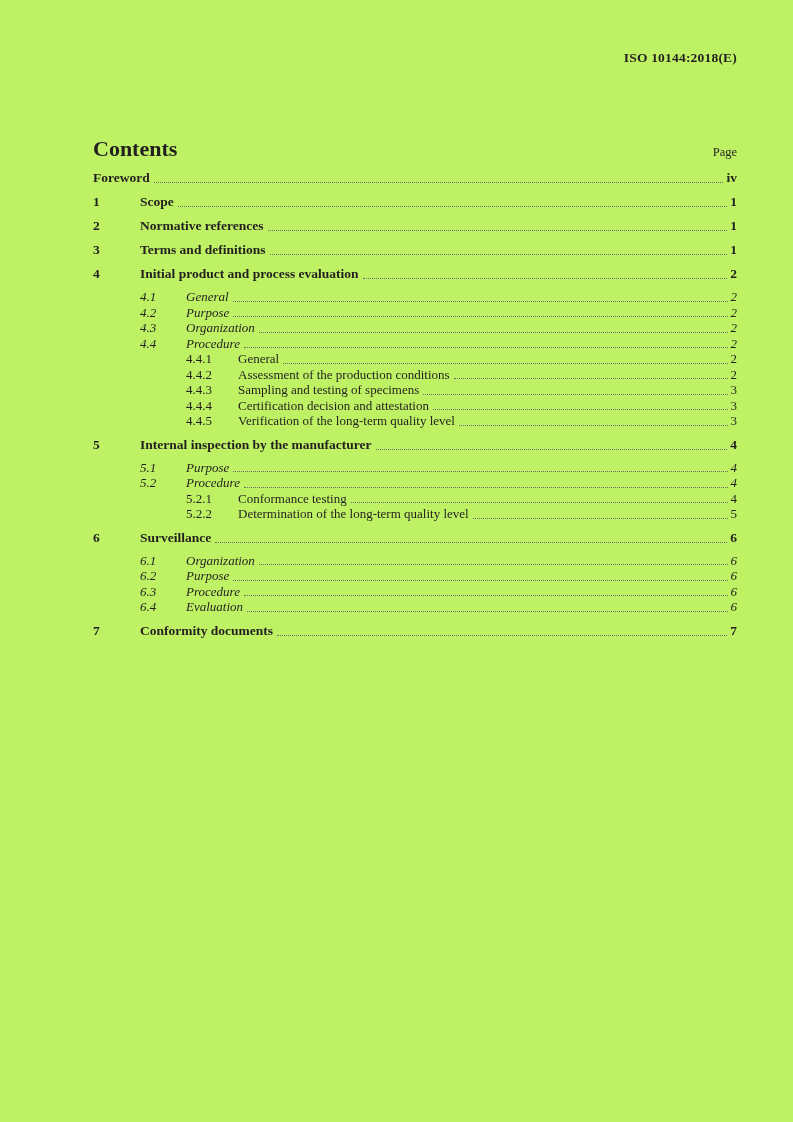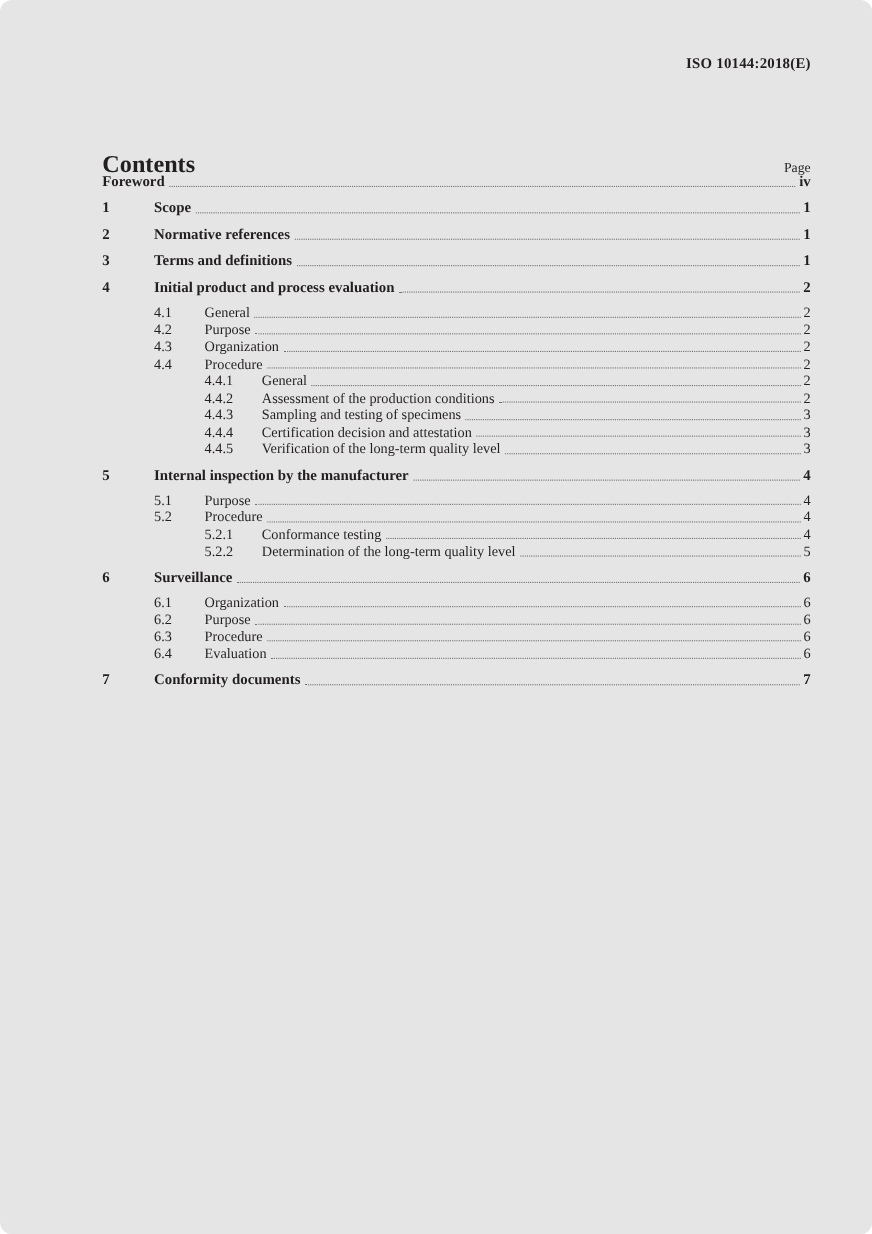--- a/index.html
+++ b/index.html
@@ -5,23 +5,22 @@
   * { margin: 0; padding: 0; box-sizing: border-box; }
   html, body { background: #ffffff; }
   body {
     font-family: "Liberation Serif", "DejaVu Serif", serif;
     color: #231f20;
   }
   .page {
     position: relative;
     width: 793px;
     height: 1122px;
-    background: #e5e5e5;
+    background: #bef264;
     overflow: hidden;
-    border-radius: 11px;
   }
   .doc-header {
     position: absolute;
     top: 50px;
     right: 56px;
     font-size: 13.5px;
     font-weight: bold;
     letter-spacing: 0.2px;
   }
   .contents-head {
@@ -56,24 +55,24 @@
     font-weight: bold;
     font-size: 13.5px;
     line-height: 16px;
     margin-top: 8px;
     margin-bottom: 7px;
   }
   .toc-row.sub {
     font-size: 13px;
     line-height: 15.5px;
   }
-  .toc-row:first-child { margin-top: 3px; }
+  .toc-row:first-child { margin-top: 16px; }
   .toc-num { flex: none; }
   .level-1 .toc-num { width: 47px; }
-  .level-2 { padding-left: 47px; }
+  .level-2 { padding-left: 47px; font-style: italic; }
   .level-2 .toc-num { width: 46px; }
   .level-3 { padding-left: 93px; }
   .level-3 .toc-num { width: 52px; }
   .toc-label { flex: none; white-space: nowrap; }
   .leader {
     flex: 1 1 auto;
     min-width: 8px;
     border-bottom: 1.5px dotted #6d6e71;
     align-self: flex-end;
     margin: 0 3px 3px 4px;

